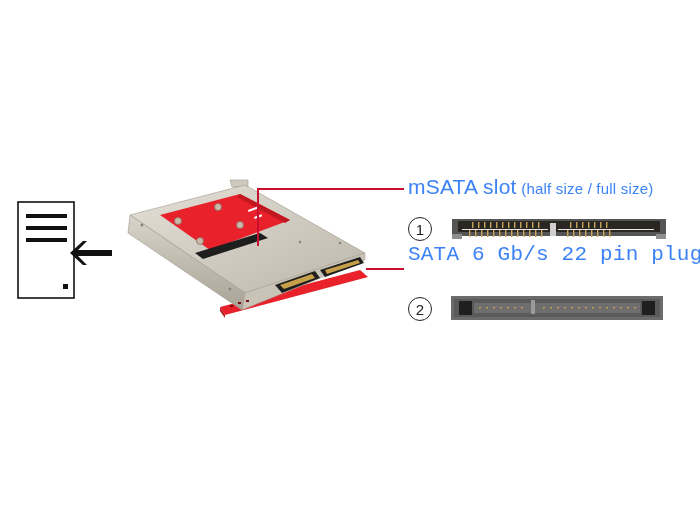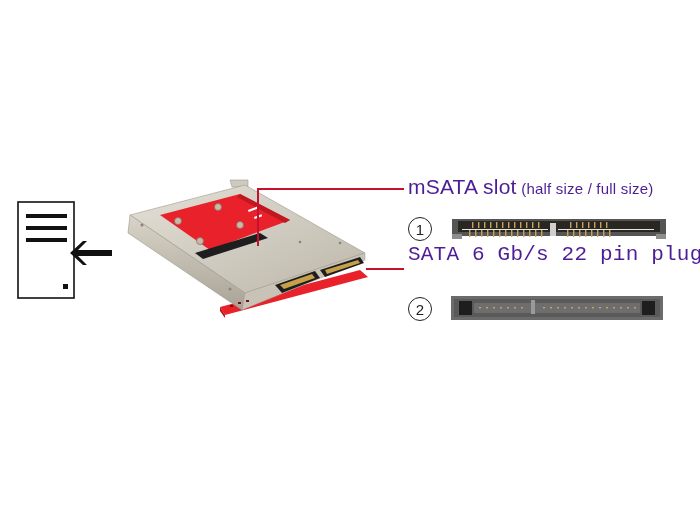--- a/index.html
+++ b/index.html
@@ -1,18 +1,18 @@
 <!DOCTYPE html>
 <html><head>
 <meta charset="utf-8">
 <style>
   html, body { margin:0; padding:0; background:#ffffff; }
   body { width:700px; height:530px; position:relative; overflow:hidden; font-family:"Liberation Sans", sans-serif; }
   .abs { position:absolute; }
-  .label { color:#4c1d95; font-family:"Liberation Sans", sans-serif; white-space:nowrap; letter-spacing:0.2px; }
+  .label { color:#3b82f6; font-family:"Liberation Sans", sans-serif; white-space:nowrap; letter-spacing:0.2px; }
   .label-main { font-size:21px; }
   .label-sub { font-size:15px; }
   .circle-num { width:24px; height:24px; border:1.3px solid #222; border-radius:50%; display:flex; align-items:center; justify-content:center; font-size:15px; color:#222; box-sizing:border-box; }
   .red-line { background:#c8102e; }
 </style>
 </head>
 <body>
 
 <div class="abs" style="left:17px;top:201px;width:58px;height:98px;">
   <svg width="58" height="98" viewBox="0 0 58 98">

